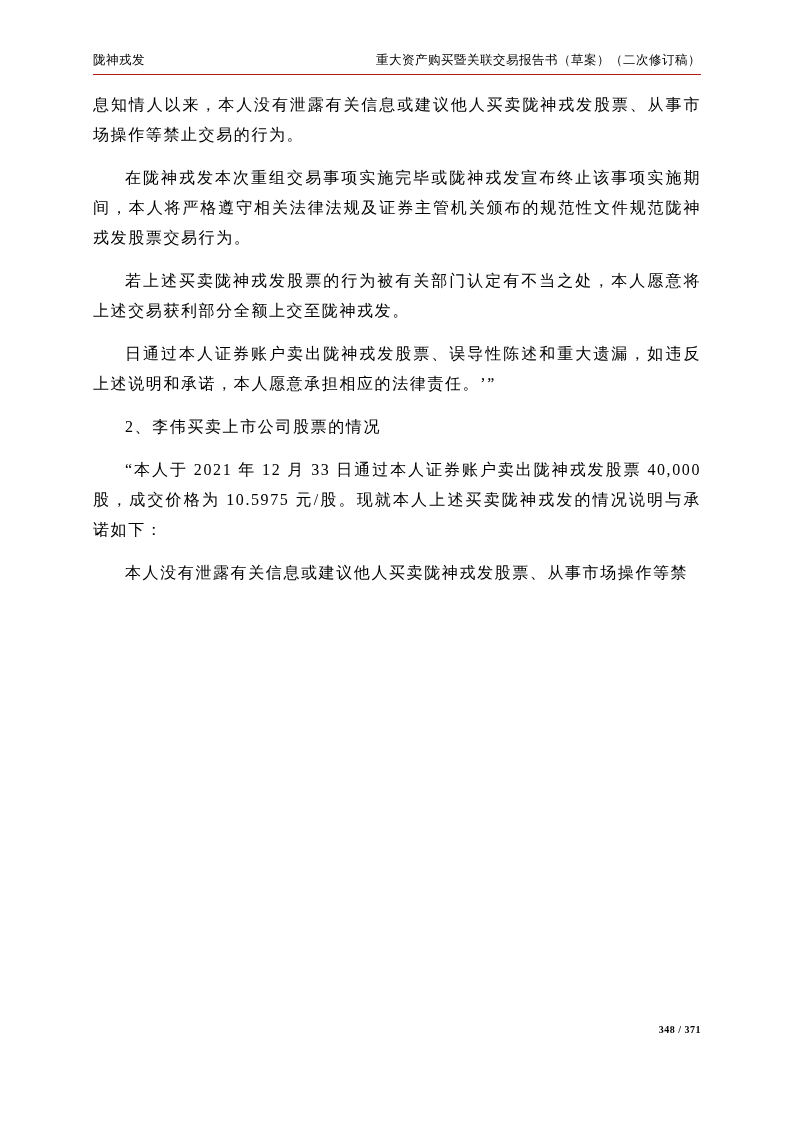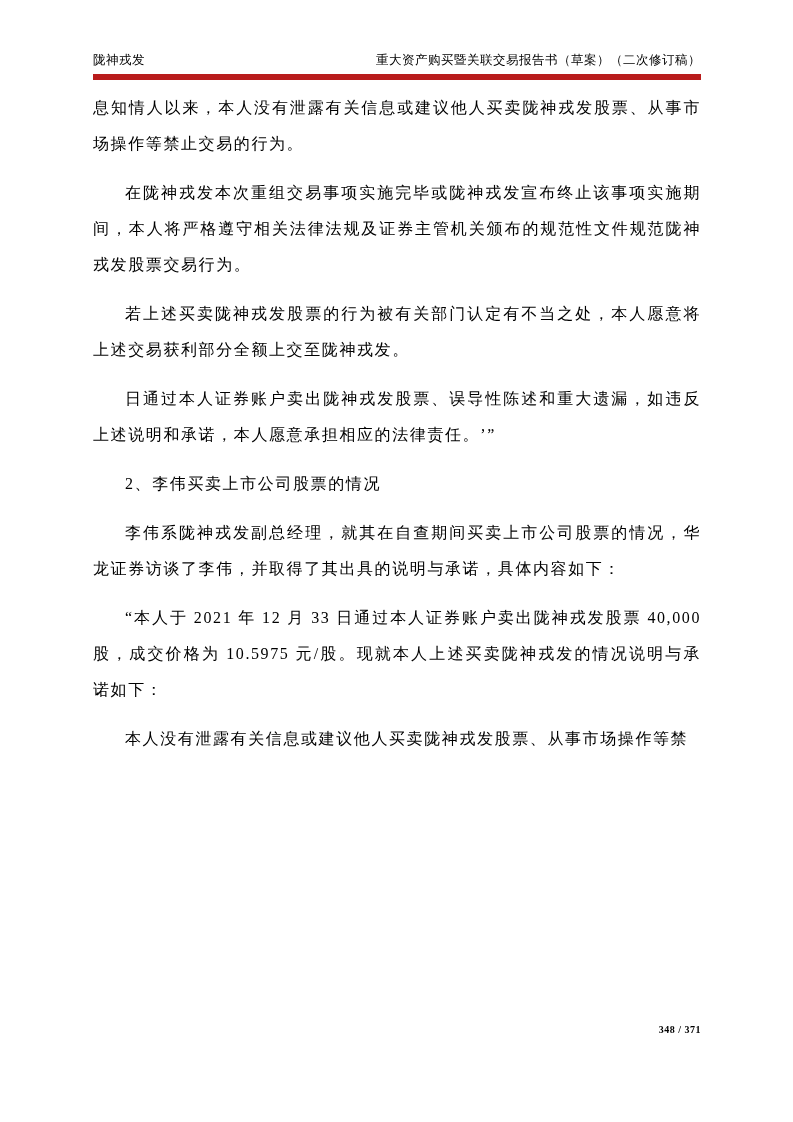--- a/index.html
+++ b/index.html
@@ -16,34 +16,34 @@
   .header {
     position: absolute;
     left: 93px;
     right: 92px;
     top: 52px;
     display: flex;
     justify-content: space-between;
     align-items: flex-start;
     font-size: 12.5px;
     letter-spacing: 0.5px;
-    border-bottom: 6px solid #b91c1c;
+    border-bottom: 1px solid #b91c1c;
     padding-bottom: 5px;
   }
   .header .left { white-space: nowrap; }
   .header .right { white-space: nowrap; }
   .body {
     position: absolute;
     left: 93px;
     top: 90px;
     width: 608px;
   }
   .para {
     font-size: 16px;
-    line-height: 36px;
+    line-height: 30px;
     letter-spacing: 1.6px;
     text-align: justify;
     text-justify: inter-character;
     text-indent: 2em;
     margin-bottom: 13px;
     word-break: break-all;
   }
   .para.flush { text-indent: 0; }
   .footer {
     position: absolute;
@@ -63,20 +63,19 @@
     <span class="left">陇神戎发</span>
     <span class="right">重大资产购买暨关联交易报告书（草案）（二次修订稿）</span>
   </div>
 
   <div class="body">
     <p class="para flush">息知情人以来，本人没有泄露有关信息或建议他人买卖陇神戎发股票、从事市场操作等禁止交易的行为。</p>
     <p class="para">在陇神戎发本次重组交易事项实施完毕或陇神戎发宣布终止该事项实施期间，本人将严格遵守相关法律法规及证券主管机关颁布的规范性文件规范陇神戎发股票交易行为。</p>
     <p class="para">若上述买卖陇神戎发股票的行为被有关部门认定有不当之处，本人愿意将上述交易获利部分全额上交至陇神戎发。</p>
     <p class="para">日通过本人证券账户卖出陇神戎发股票、误导性陈述和重大遗漏，如违反上述说明和承诺，本人愿意承担相应的法律责任。’”</p>
     <p class="para">2、李伟买卖上市公司股票的情况</p>
-    <p class="para">李伟系陇神戎发副总经理，就其在自查期间买卖上市公司股票的情况，华龙证券访谈了李伟，并取得了其出具的说明与承诺，具体内容如下：</p>
     <p class="para">“本人于 2021 年 12 月 33 日通过本人证券账户卖出陇神戎发股票 40,000 股，成交价格为 10.5975 元/股。现就本人上述买卖陇神戎发的情况说明与承诺如下：</p>
     <p class="para">本人没有泄露有关信息或建议他人买卖陇神戎发股票、从事市场操作等禁</p>
   </div>
 
   <div class="footer">348 / 371</div>
 
 </div>
 
 </body></html>

